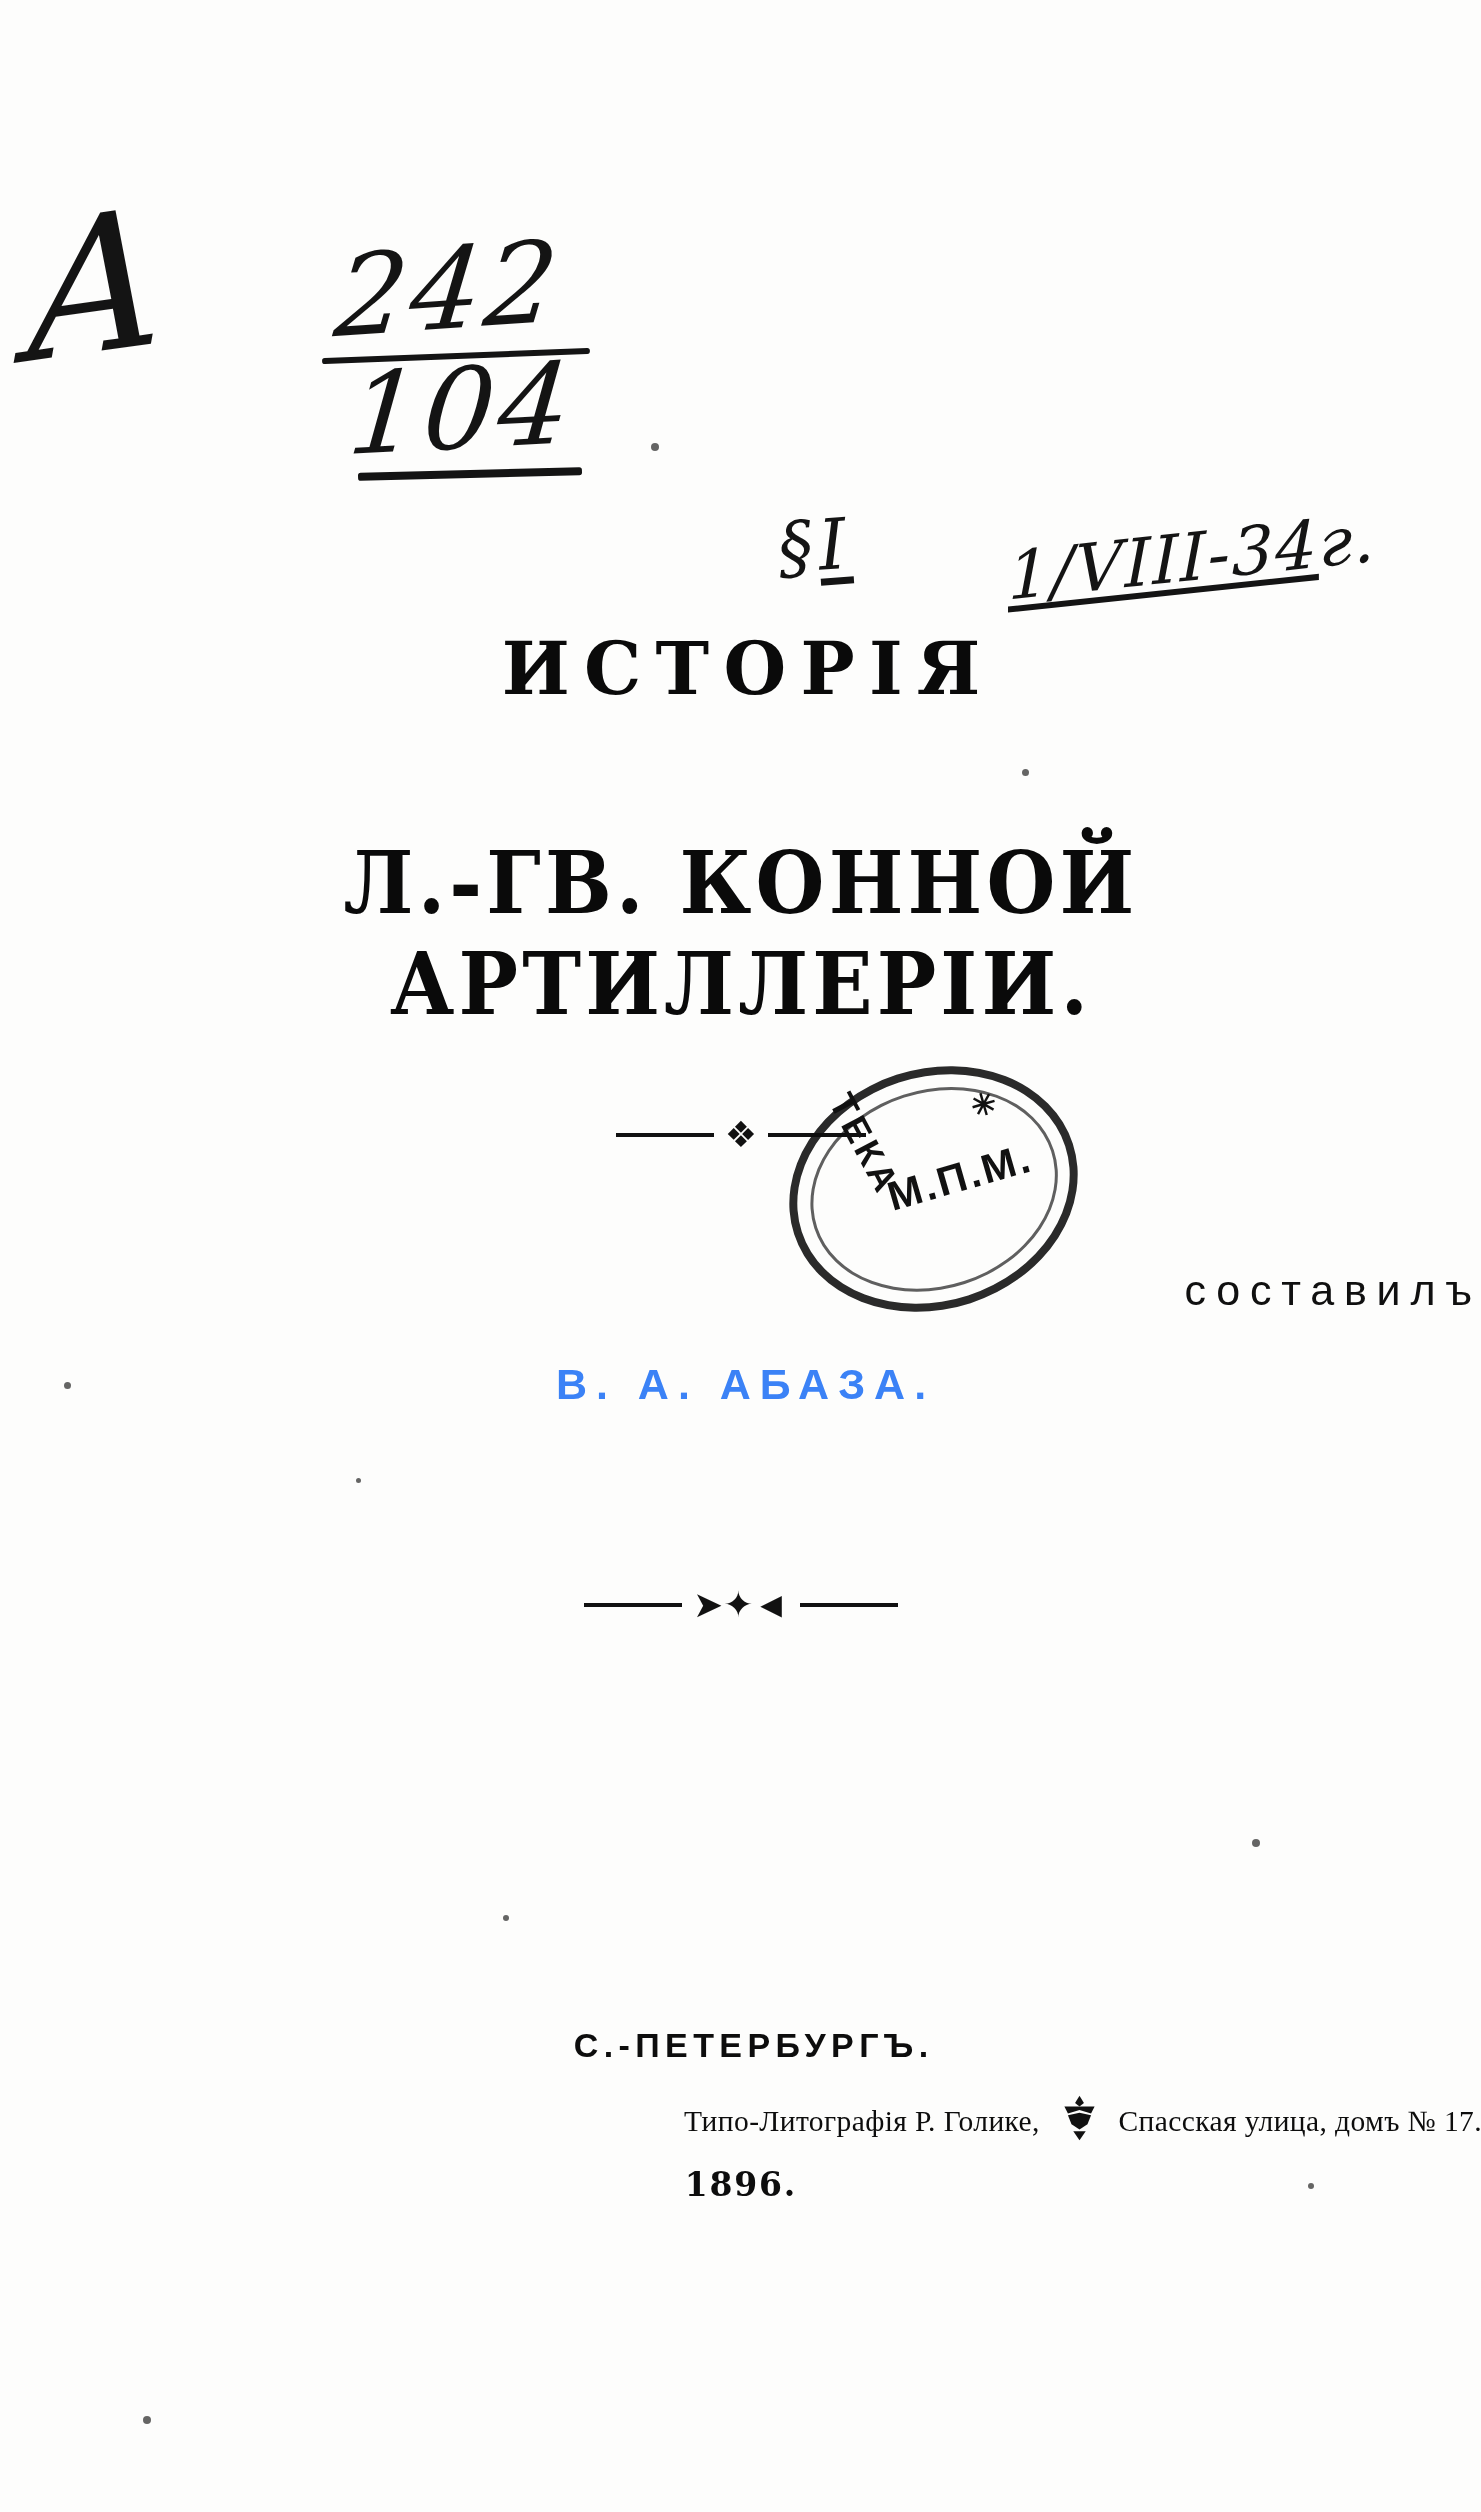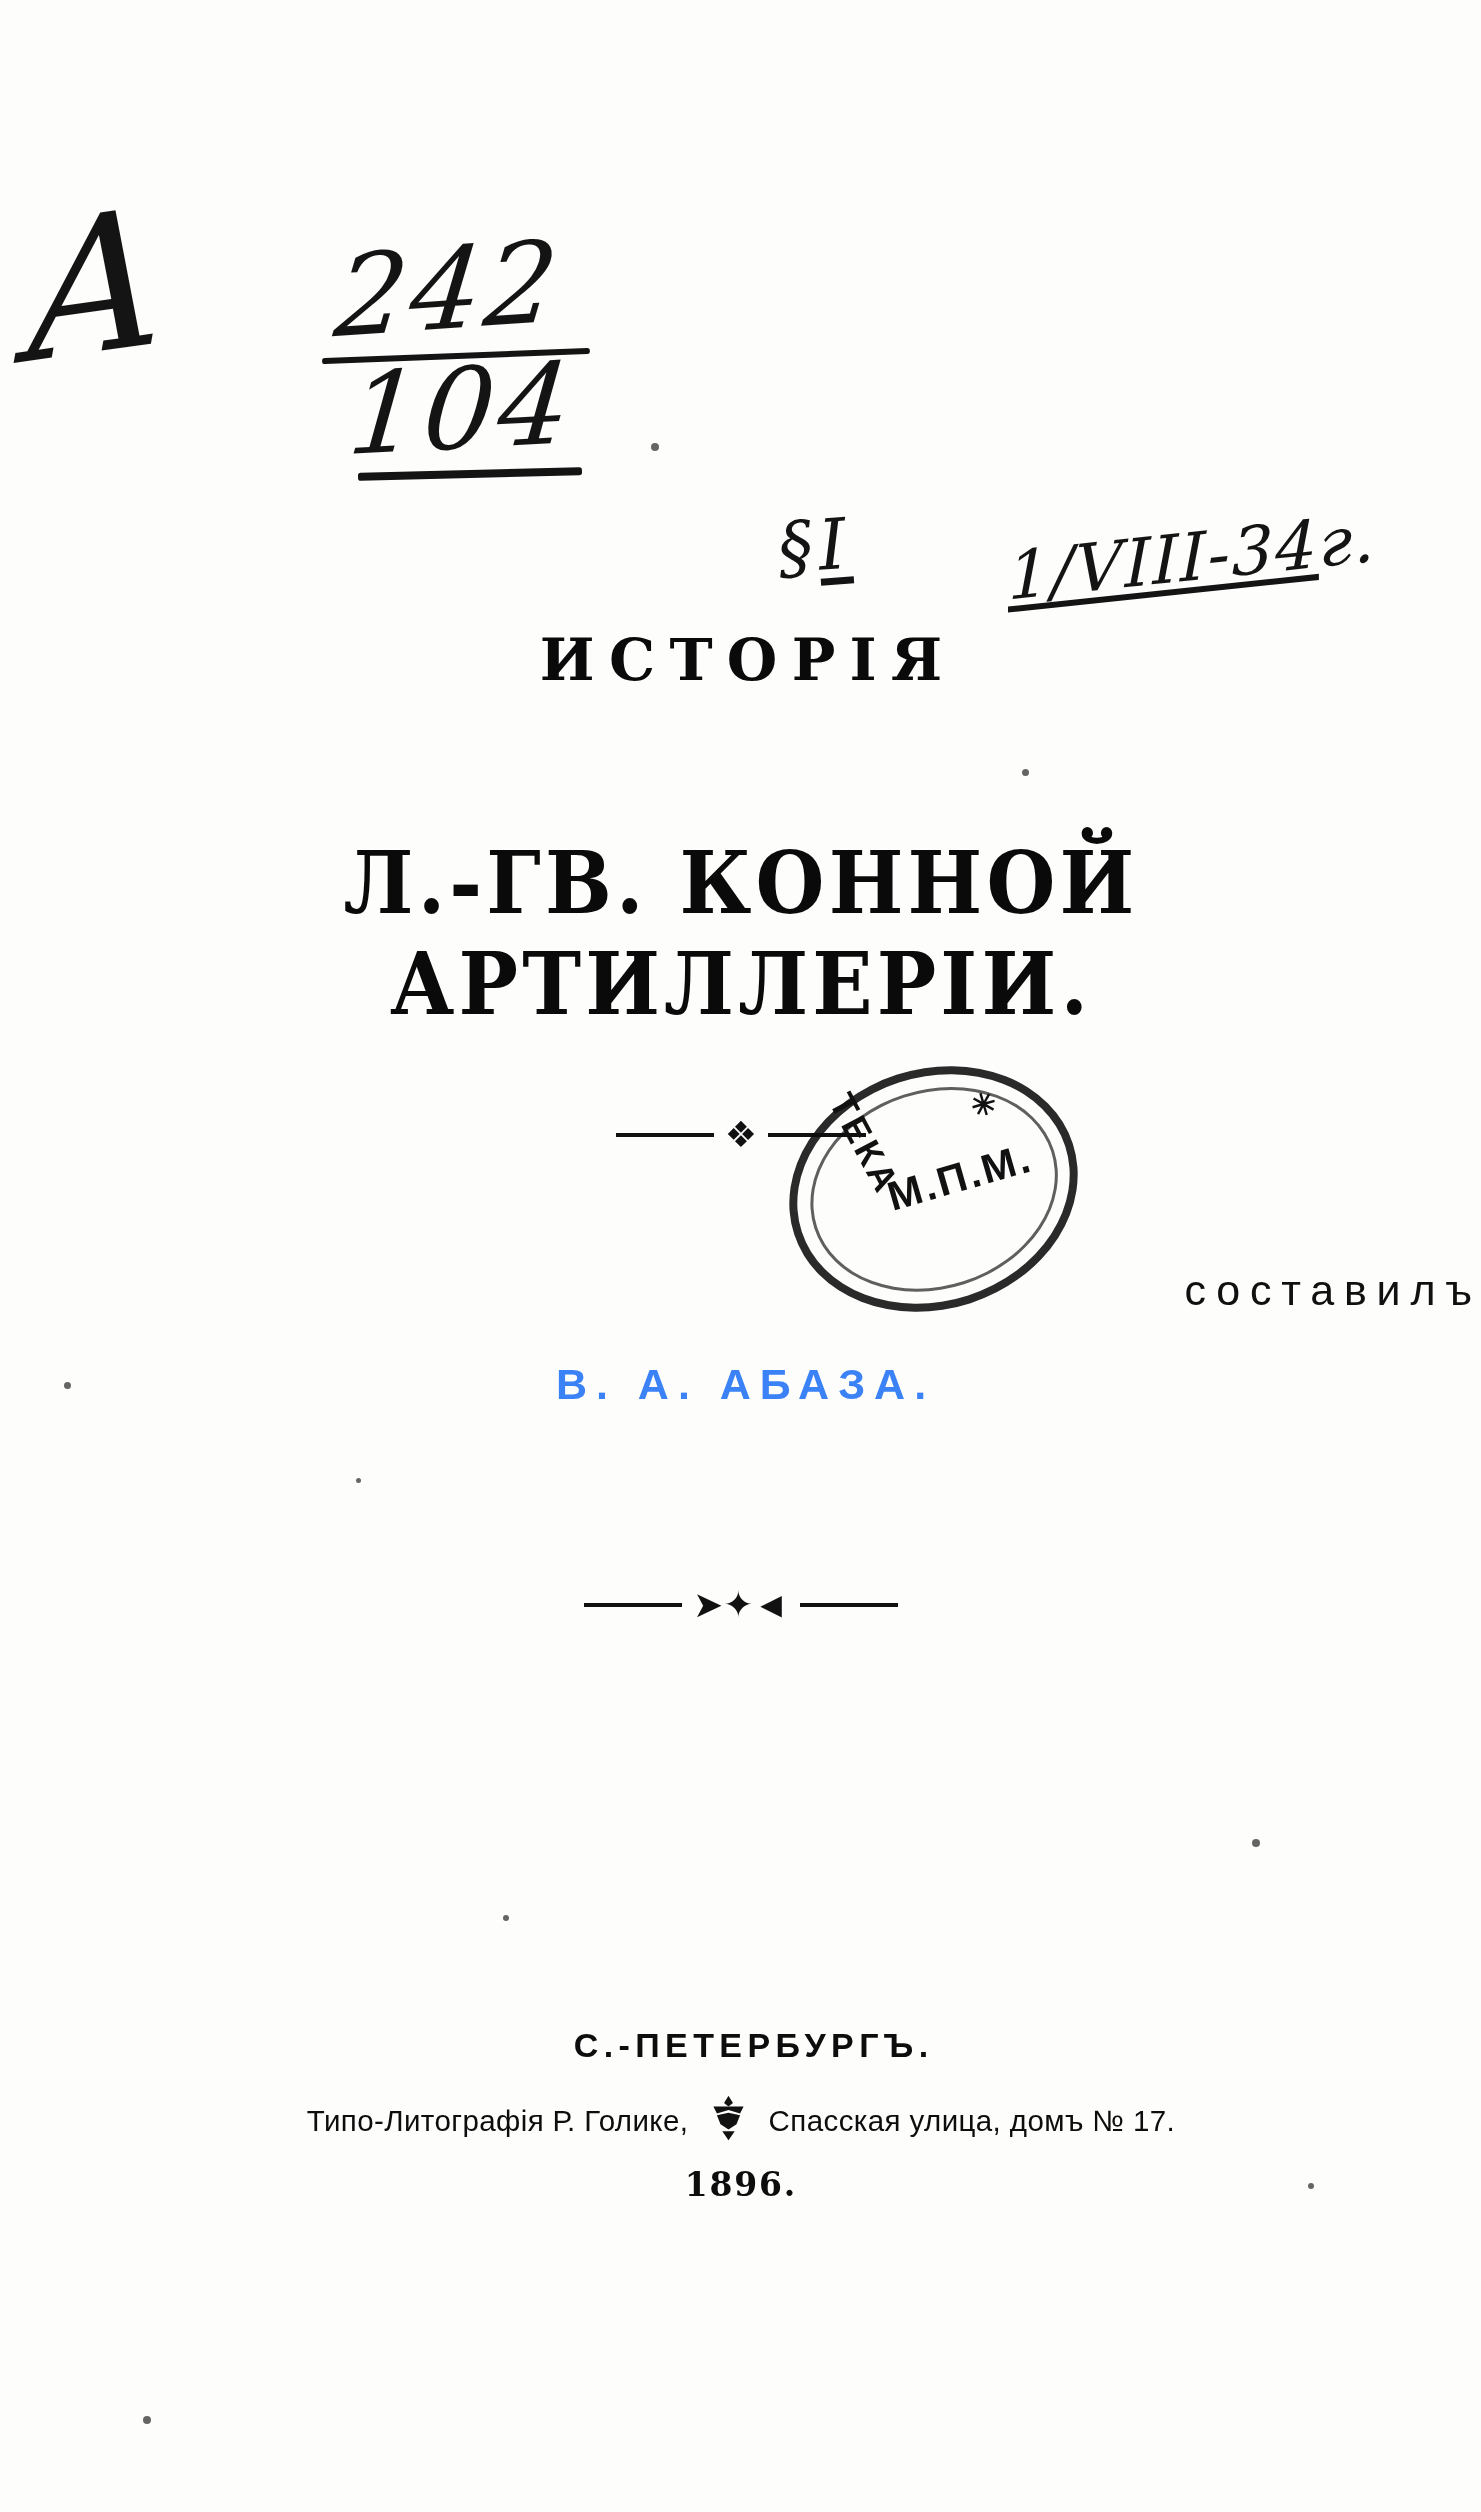--- a/index.html
+++ b/index.html
@@ -99,21 +99,21 @@
 
   
   #title-main {
     position: absolute;
     left: 0;
     right: 0;
     top: 626px;
     text-align: center;
     font-family: "DejaVu Serif", serif;
     font-weight: 700;
-    font-size: 58px;
+    font-size: 72px;
     letter-spacing: 14.3px;
     text-indent: 14.3px;
     color: #0a0a0a;
   }
   #title-sub {
     position: absolute;
     left: 0;
     right: 0;
     top: 832px;
     text-align: center;
@@ -240,22 +240,22 @@
     font-size: 34px;
     letter-spacing: 5.4px;
     text-indent: 5.4px;
     margin-left: 20px;
   }
   #imprint-line {
     position: absolute;
     left: 0;
     right: 0;
     top: 2094px;
-    text-align: center;
-    font-family: Liberation Sans, sans-serif;
+    text-align: right;
+    font-family: Liberation Serif, serif;
     font-size: 29.5px;
     letter-spacing: 0.4px;
     white-space: nowrap;
   }
   #printer-mark {
     display: inline-block;
     width: 45px;
     height: 48px;
     vertical-align: -10.7px;
     margin: 0 9px;

